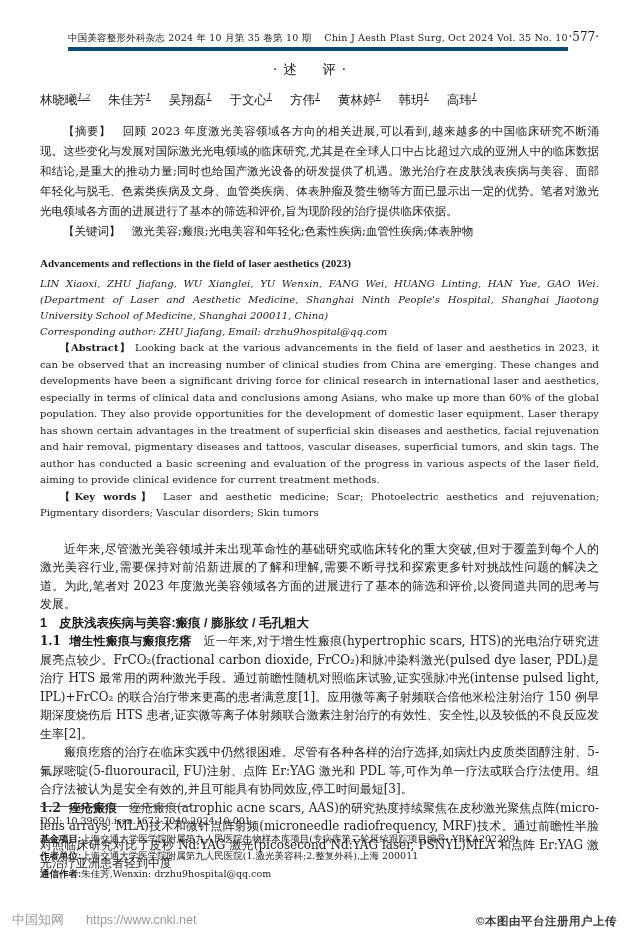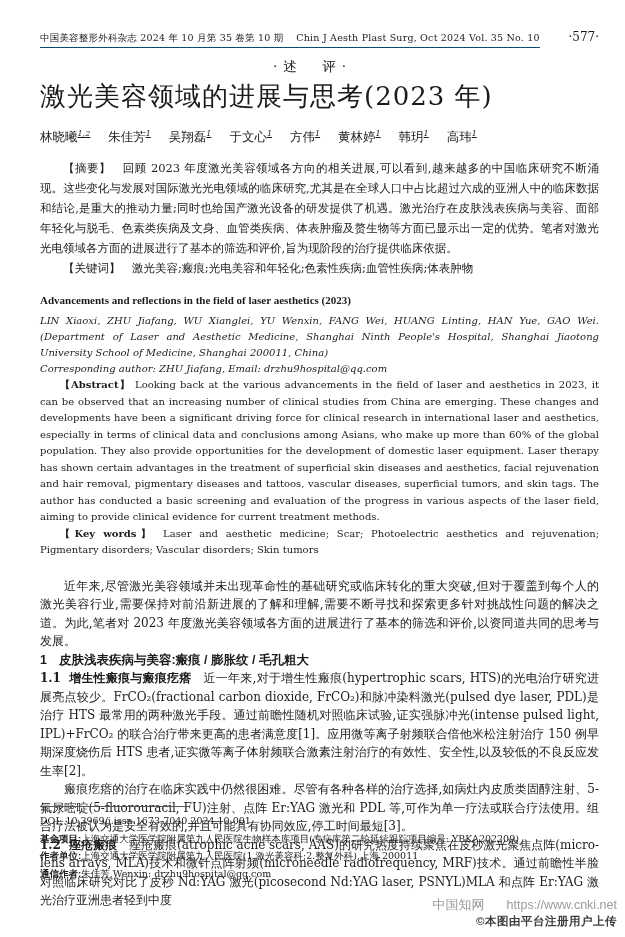--- a/index.html
+++ b/index.html
@@ -13,22 +13,23 @@
     color: #1b1b1b;
     font-family: "DejaVu Serif", "Liberation Serif", serif;
     overflow: hidden;
     padding: 30px 26px 0 40px;
   }
   
   .jline { display: flex; justify-content: space-between; align-items: baseline; }
   .jline .jtext {
     font-size: 9.5px;
     letter-spacing: 0.2px;
-    border-bottom: 1px solid #0c4a6e;
+    border-bottom: 4px solid #0c4a6e;
     padding-bottom: 2px;
+    margin-left: 28px;
   }
   .jline .pnum { font-size: 12px; font-weight: 500; }
   .coltype {
     margin-top: 10px;
     text-align: center;
     padding-right: 14px;
     font-size: 13.5px;
     letter-spacing: 6px;
     height: 15px;
   }
@@ -112,21 +113,20 @@
   .footnote .flab { font-weight: bold; font-family: "Liberation Sans", sans-serif; }
   
   .bottombar {
     position: absolute;
     left: 12px;
     right: 8px;
     bottom: 8px;
     display: flex;
     justify-content: space-between;
     align-items: flex-end;
-    flex-direction: column;
   }
   .cnki { color: #9a9a9a; font-size: 13px; font-family: "Liberation Sans", sans-serif; }
   .cnki .url { margin-left: 22px; font-size: 12.5px; }
   .upload-mark {
     color: #3c3c3c;
     font-size: 11.5px;
     font-weight: bold;
     font-family: "Liberation Sans", sans-serif;
     text-shadow: -1px -1px 0 #fff, 1px -1px 0 #fff, -1px 1px 0 #fff, 1px 1px 0 #fff;
     letter-spacing: 0.5px;
@@ -136,21 +136,20 @@
 <body>
 
 <div class="page">
 
   <div class="jline">
     <span class="jtext">中国美容整形外科杂志 2024 年 10 月第 35 卷第 10 期　 Chin J Aesth Plast Surg, Oct 2024 Vol. 35 No. 10</span>
     <span class="pnum">·577·</span>
   </div>
   <div class="coltype">·述　评·</div>
 
-  <h1 class="title">激光美容领域的进展与思考(2023 年)</h1>
 
   <div class="authors">
     <span class="author"><span>林晓曦</span><sup>1,2</sup></span>
     <span class="author"><span>朱佳芳</span><sup>1</sup></span>
     <span class="author"><span>吴翔磊</span><sup>1</sup></span>
     <span class="author"><span>于文心</span><sup>1</sup></span>
     <span class="author"><span>方伟</span><sup>1</sup></span>
     <span class="author"><span>黄林婷</span><sup>1</sup></span>
     <span class="author"><span>韩玥</span><sup>1</sup></span>
     <span class="author"><span>高玮</span><sup>1</sup></span>

